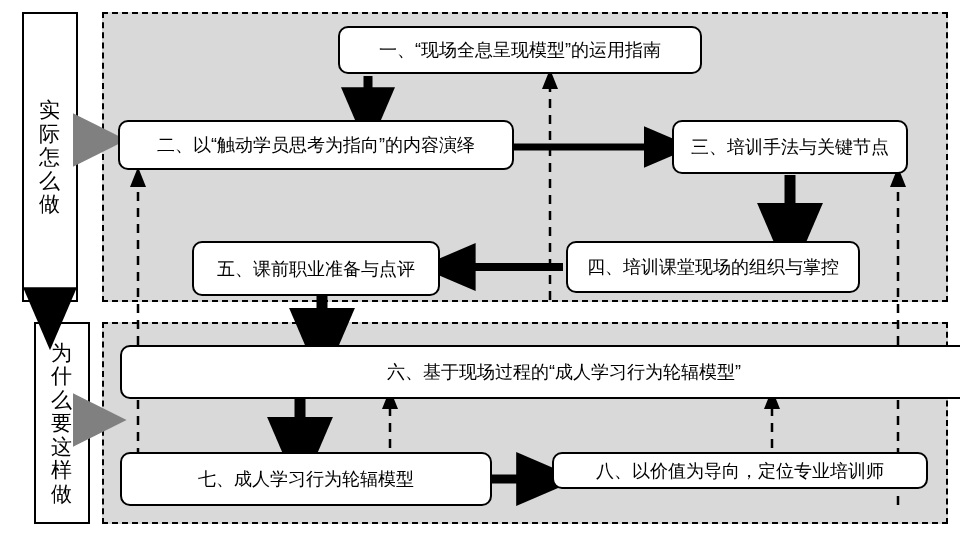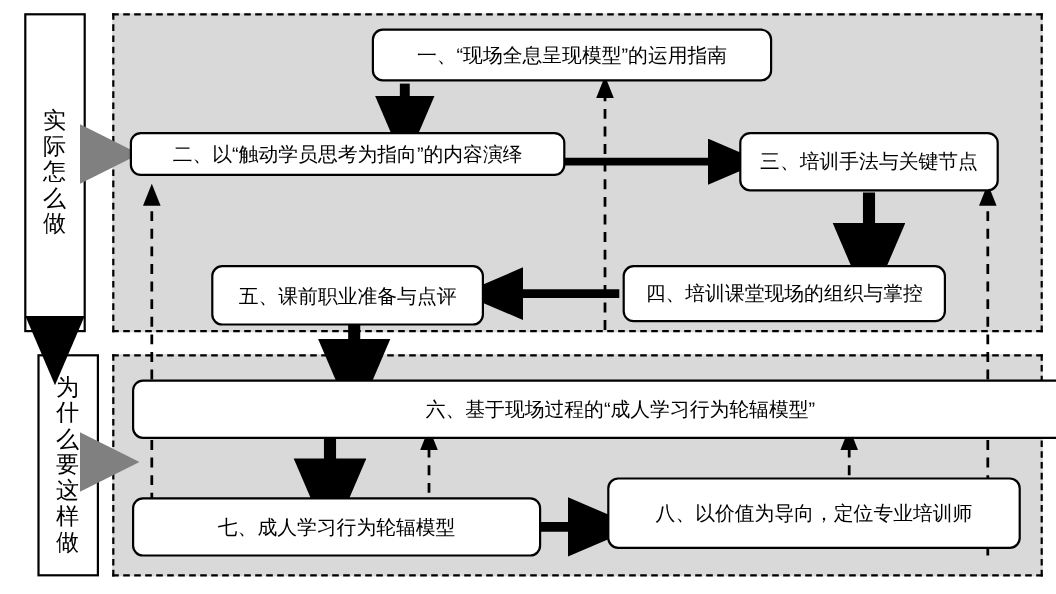--- a/index.html
+++ b/index.html
@@ -150,21 +150,21 @@
     </g>
     <g>
       <path d="M772,448 L772,400" stroke="#000000" stroke-width="2.5" stroke-dasharray="9,7" fill="none" marker-end="url(#arrowDash)"></path>
     </g>
   </svg>
 
   <div class="node big" style="left:338px; top:26px; width:364px; height:48px;justify-content:center;">
     <span>一、“现场全息呈现模型”的运用指南</span>
   </div>
 
-  <div class="node big" style="left:118px; top:120px; width:396px; height:40px;">
+  <div class="node big" style="left:118px; top:120px; width:396px; height:50px;">
     <span>二、以“触动学员思考为指向”的内容演绎</span>
   </div>
 
   <div class="node big" style="left:672px; top:120px; width:236px; height:54px;">
     <span>三、培训手法与关键节点</span>
   </div>
 
   <div class="node big" style="left:566px; top:241px; width:294px; height:52px;">
     <span>四、培训课堂现场的组织与掌控</span>
   </div>
@@ -174,17 +174,17 @@
   </div>
 
   <div class="node big" style="left:120px; top:345px; width:888px; height:54px;">
     <span>六、基于现场过程的“成人学习行为轮辐模型”</span>
   </div>
 
   <div class="node big" style="left:120px; top:452px; width:372px; height:54px;">
     <span>七、成人学习行为轮辐模型</span>
   </div>
 
-  <div class="node big" style="left:552px; top:434px; width:376px; height:65px;">
+  <div class="node big" style="left:552px; top:452px; width:376px; height:37px;">
     <span>八、以价值为导向，定位专业培训师</span>
   </div>
 
 </div>
 
 </body></html>

